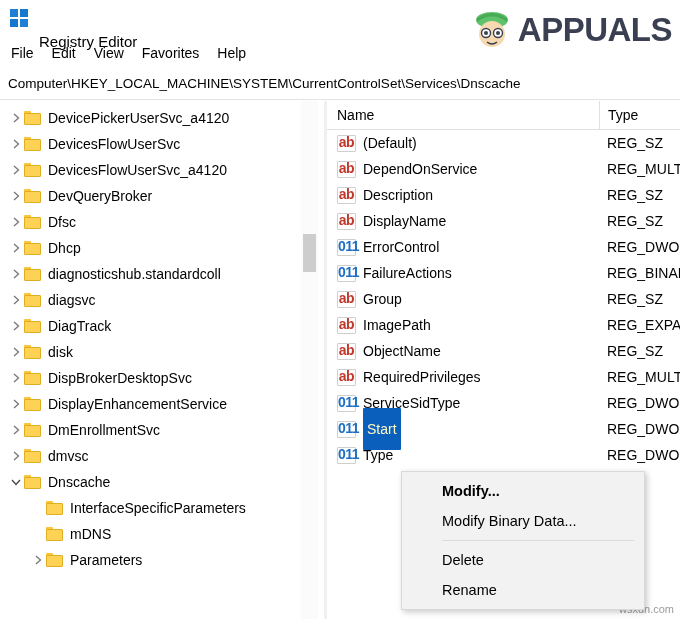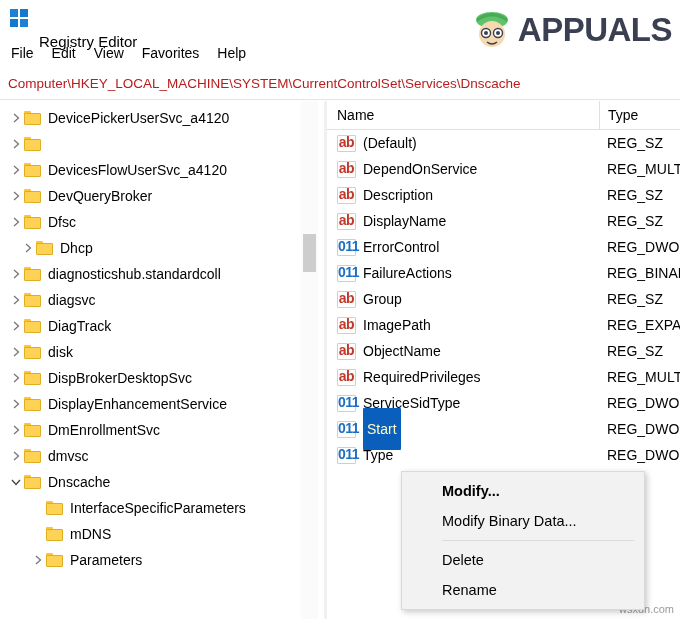--- a/index.html
+++ b/index.html
@@ -49,21 +49,21 @@
   .menubar {
     position: absolute; left: 0; top: 40px; width: 680px; height: 26px;
     display: flex; align-items: center;
     font-size: 14px; color: #000;
   }
   .menubar .mi { padding: 2px 9px; cursor: default; }
   .menubar .mi:first-child { margin-left: 2px; }
   
   .addressbar {
     position: absolute; left: 0; top: 70px; width: 680px; height: 26px;
-    font-size: 13.5px; color: #b91c1c;
+    font-size: 13.5px; color: #000000;
     display: flex; align-items: center;
     padding-left: 8px;
     box-sizing: border-box;
   }
   .addr-sep {
     position: absolute; left: 0; top: 99px; width: 680px; height: 1px;
     background: #e3e3e3;
   }
   
   .left-pane {
@@ -225,20 +225,21 @@
         <div class="trow" style="padding-left: 8px;">
           <span class="chev">
             <svg width="10" height="10" viewBox="0 0 10 10">
               <path d="M3 1 L7.5 5 L3 9" stroke="#777" stroke-width="1.3" fill="none"></path>
             </svg>
           </span>
           <span class="folder">
             <span class="tab"></span>
             <span class="body"></span>
           </span>
+          <span class="tlabel">DevicesFlowUserSvc</span>
         </div>
         <div class="trow" style="padding-left: 8px;">
           <span class="chev">
             <svg width="10" height="10" viewBox="0 0 10 10">
               <path d="M3 1 L7.5 5 L3 9" stroke="#777" stroke-width="1.3" fill="none"></path>
             </svg>
           </span>
           <span class="folder">
             <span class="tab"></span>
             <span class="body"></span>
@@ -262,21 +263,21 @@
             <svg width="10" height="10" viewBox="0 0 10 10">
               <path d="M3 1 L7.5 5 L3 9" stroke="#777" stroke-width="1.3" fill="none"></path>
             </svg>
           </span>
           <span class="folder">
             <span class="tab"></span>
             <span class="body"></span>
           </span>
           <span class="tlabel">Dfsc</span>
         </div>
-        <div class="trow" style="padding-left: 8px; margin-left: 12px;">
+        <div class="trow" style="padding-left: 8px;">
           <span class="chev">
             <svg width="10" height="10" viewBox="0 0 10 10">
               <path d="M3 1 L7.5 5 L3 9" stroke="#777" stroke-width="1.3" fill="none"></path>
             </svg>
           </span>
           <span class="folder">
             <span class="tab"></span>
             <span class="body"></span>
           </span>
           <span class="tlabel">Dhcp</span>

